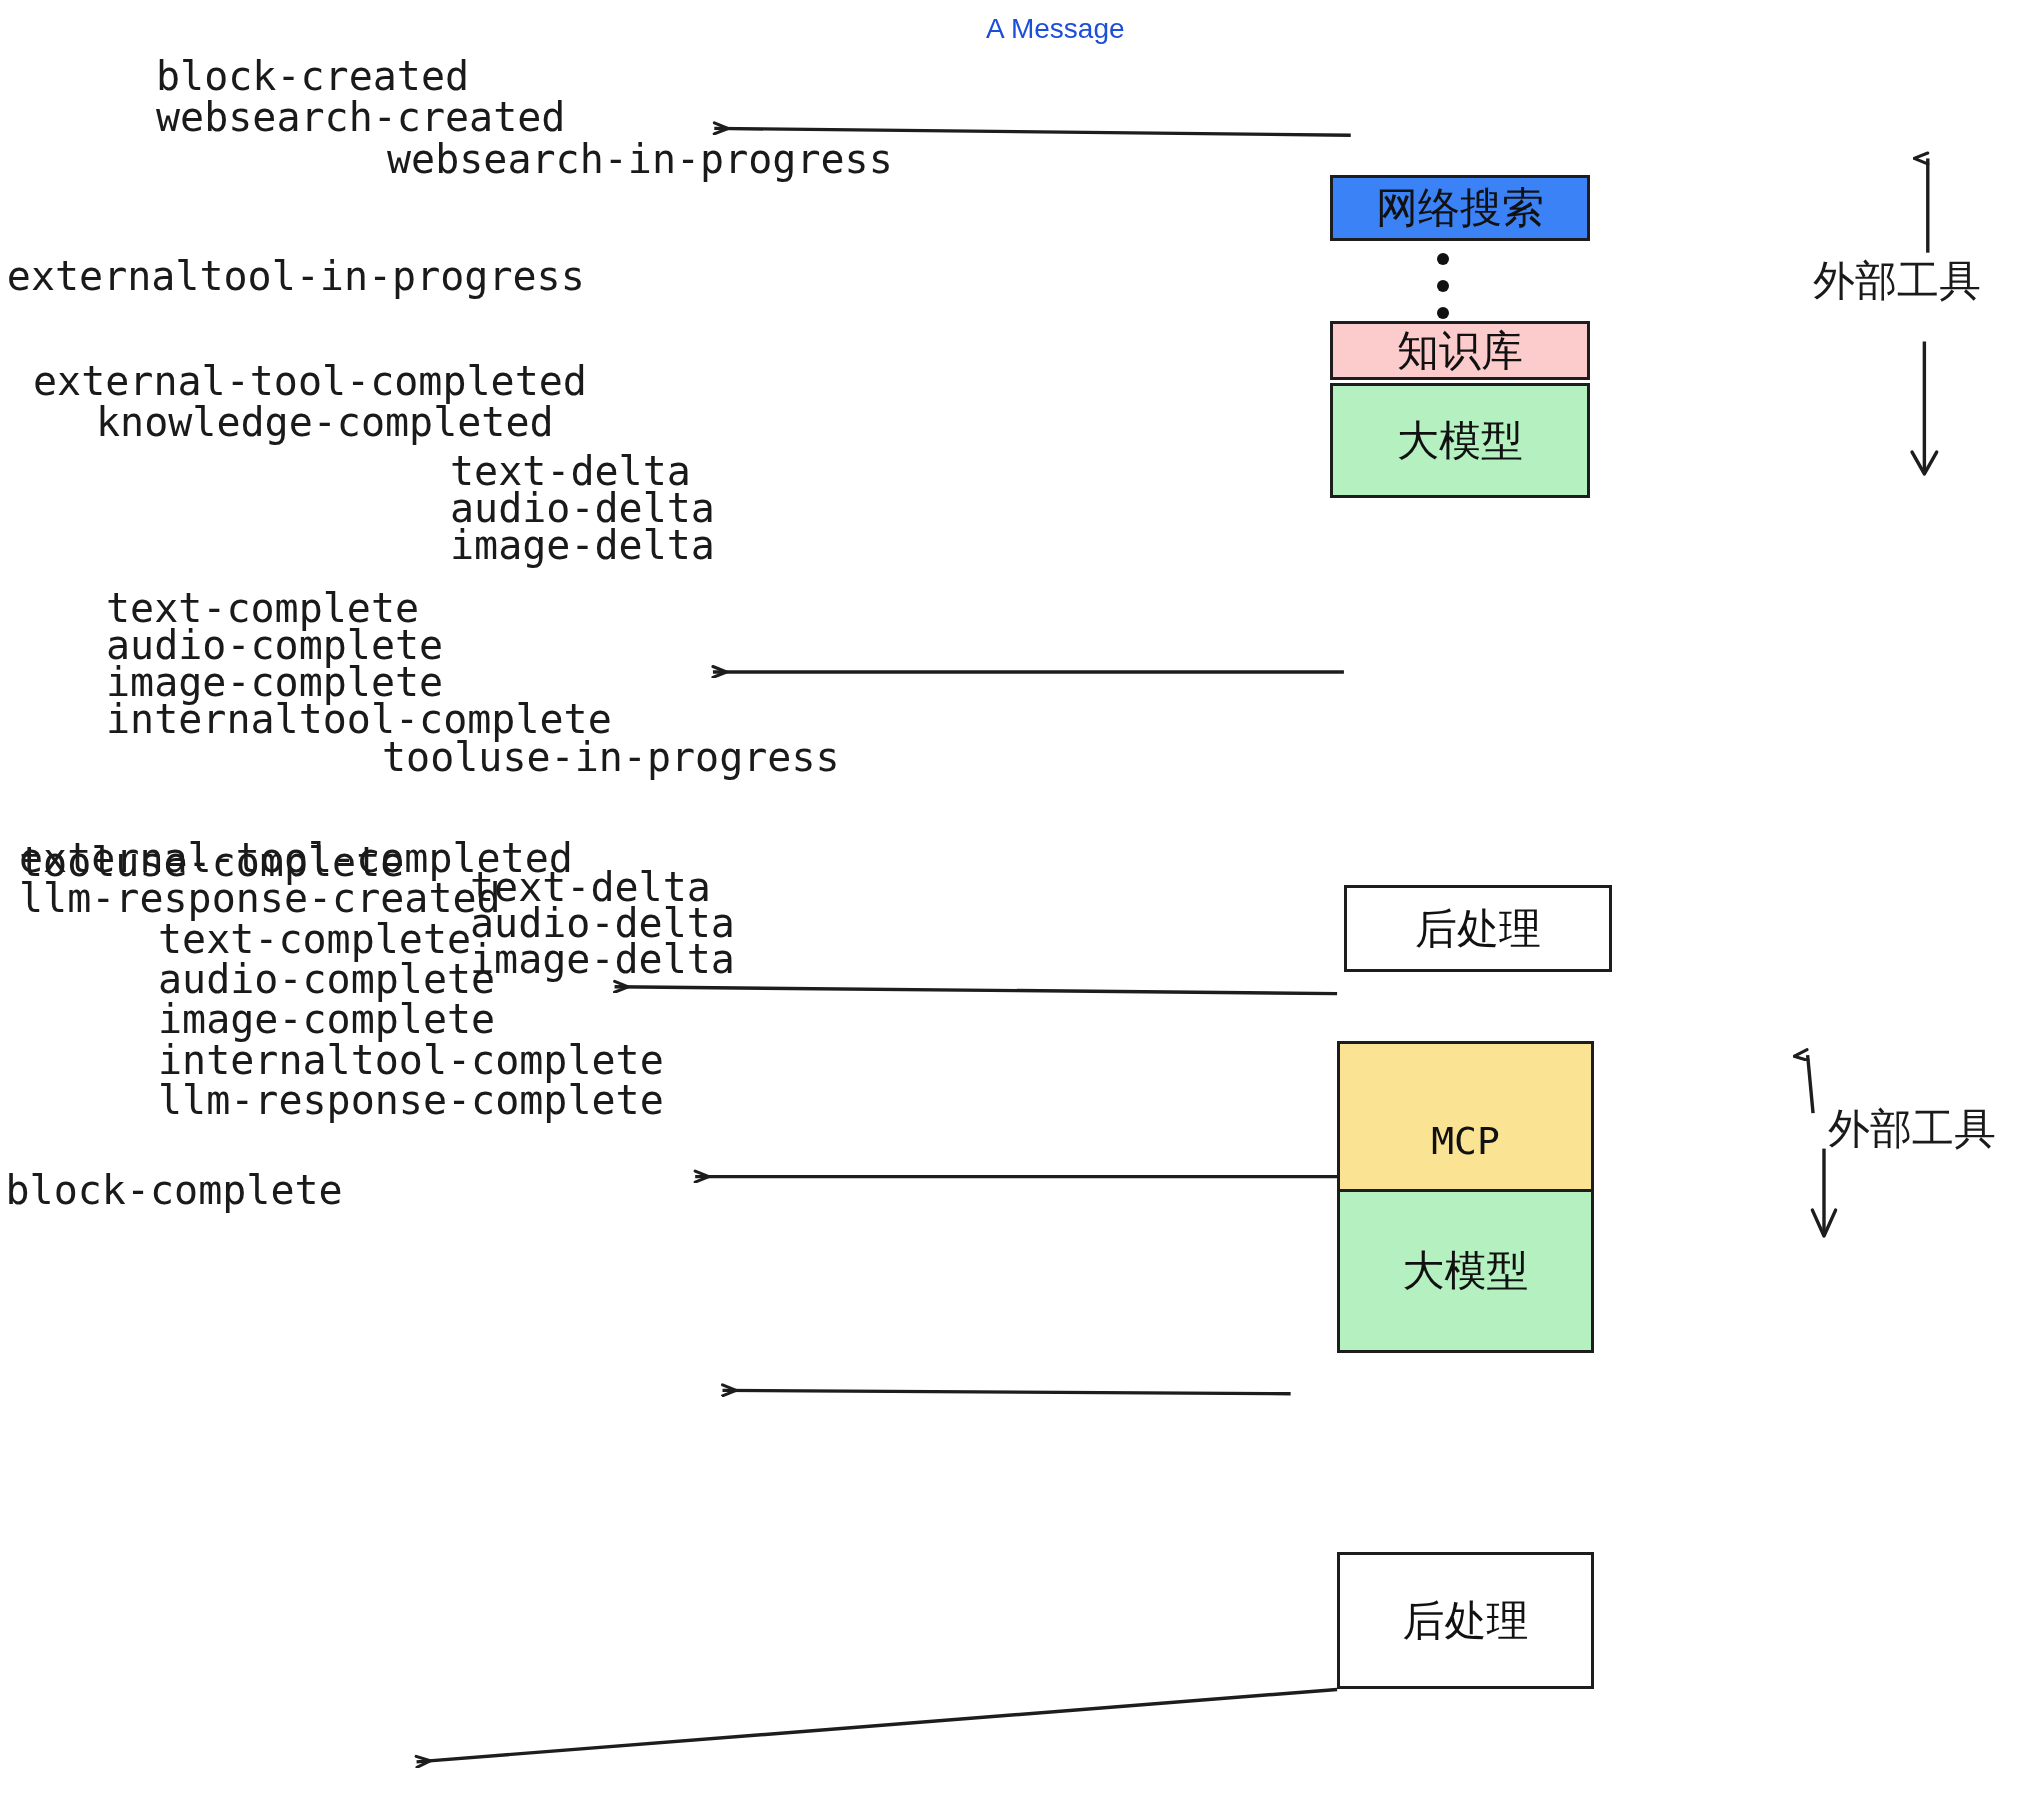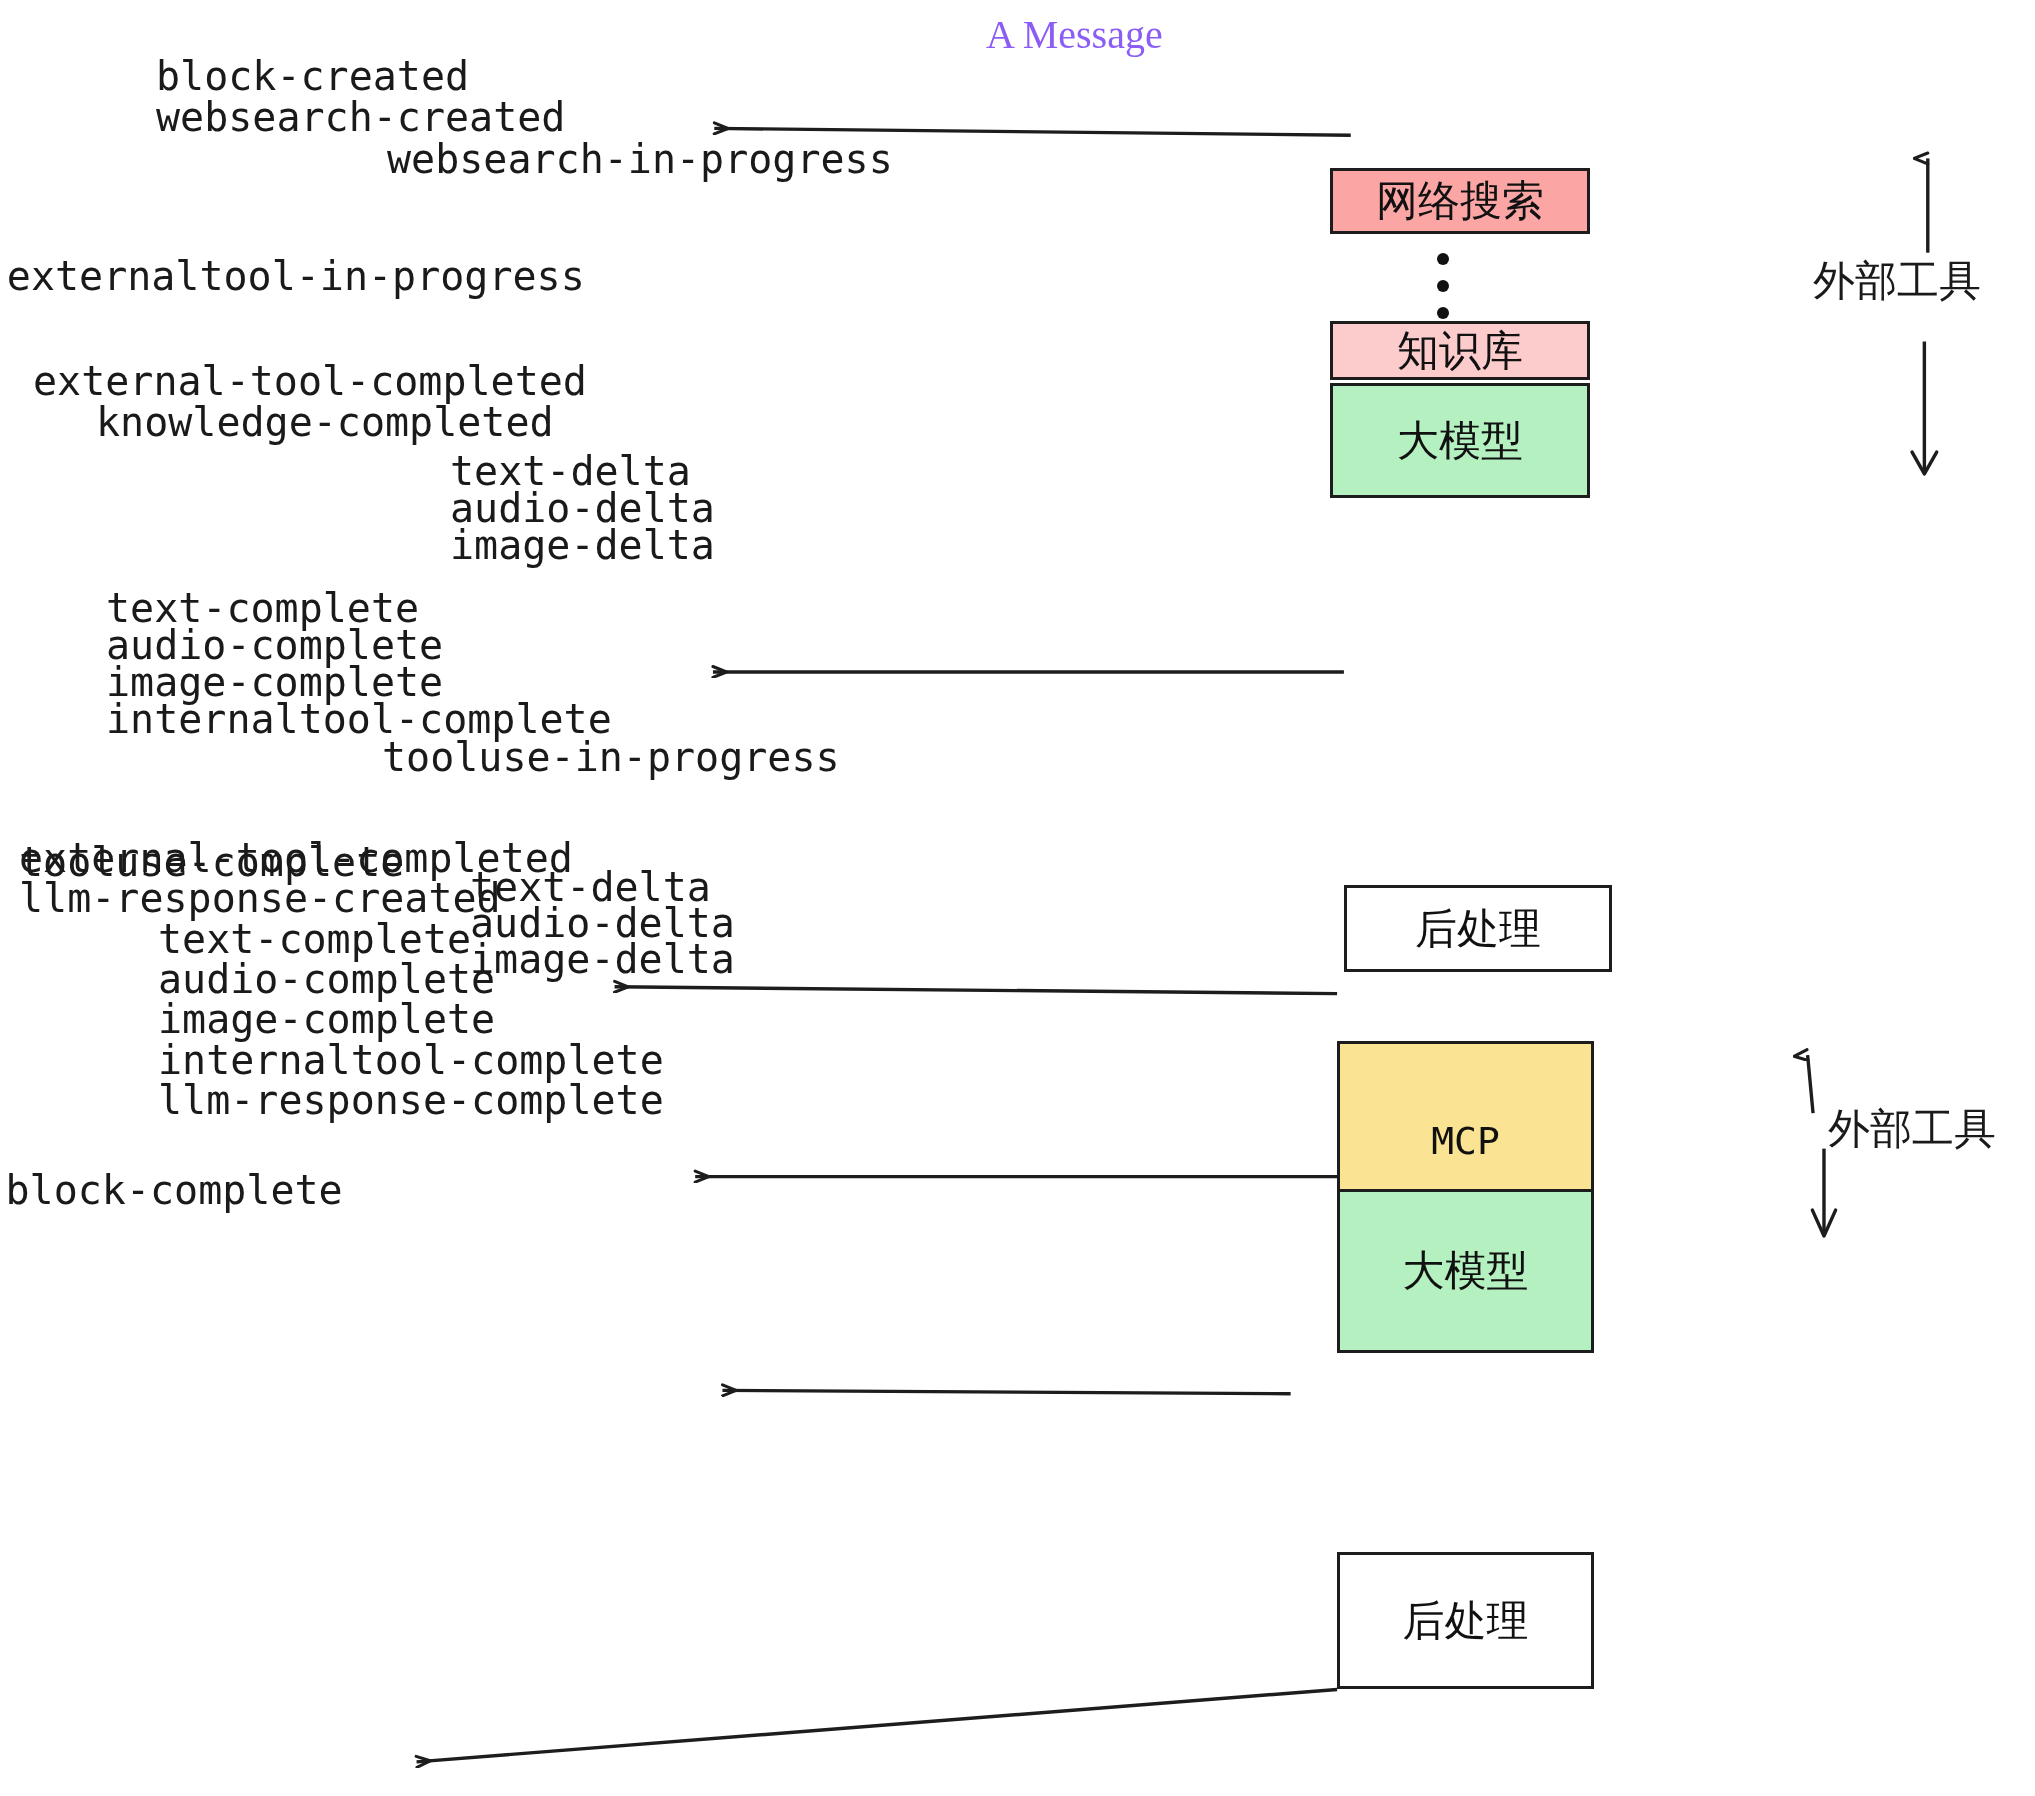--- a/index.html
+++ b/index.html
@@ -25,23 +25,23 @@
     white-space: nowrap;
     color: #1a1a1a;
     font-family: "DejaVu Sans Mono", "Liberation Mono", monospace;
     font-size: 40px;
     line-height: 1;
     letter-spacing: 0px;
   }
   .title {
     position: absolute;
     white-space: nowrap;
-    color: #8b5cf6;
-    font-family: Liberation Serif, serif;
-    font-size: 40px;
+    color: #1d4ed8;
+    font-family: Liberation Sans, sans-serif;
+    font-size: 28px;
     line-height: 1;
   }
   .cjk {
     position: absolute;
     white-space: nowrap;
     color: #1a1a1a;
     font-family: "DejaVu Sans", "Liberation Sans", sans-serif;
     font-size: 42px;
     line-height: 1;
   }
@@ -111,21 +111,21 @@
   <div class="lbl" style="left:470px;  top:867px;">text-delta</div>
   <div class="lbl" style="left:470px;  top:903px;">audio-delta</div>
   <div class="lbl" style="left:470px;  top:939px;">image-delta</div>
   <div class="lbl" style="left:158px;  top:919px;">text-complete</div>
   <div class="lbl" style="left:158px;  top:959px;">audio-complete</div>
   <div class="lbl" style="left:158px;  top:999px;">image-complete</div>
   <div class="lbl" style="left:158px;  top:1040px;">internaltool-complete</div>
   <div class="lbl" style="left:158px;  top:1080px;">llm-response-complete</div>
   <div class="lbl" style="left:5.5px;    top:1170px;">block-complete</div>
 
-  <div class="box" style="left:1330px; top:168px; width:260px; height:66px; background:#fca5a5;">
+  <div class="box" style="left:1330px; top:175px; width:260px; height:66px; background:#3b82f6;">
     <span>网络搜索</span>
   </div>
 
   <div class="dots" style="left:1437px; top:253px; width:12.3px; height:66px;">
     <div class="dot"></div>
     <div class="dot"></div>
     <div class="dot"></div>
   </div>
 
   <div class="box" style="left:1330px; top:321px; width:260px; height:59px; background:#fccccc;">

